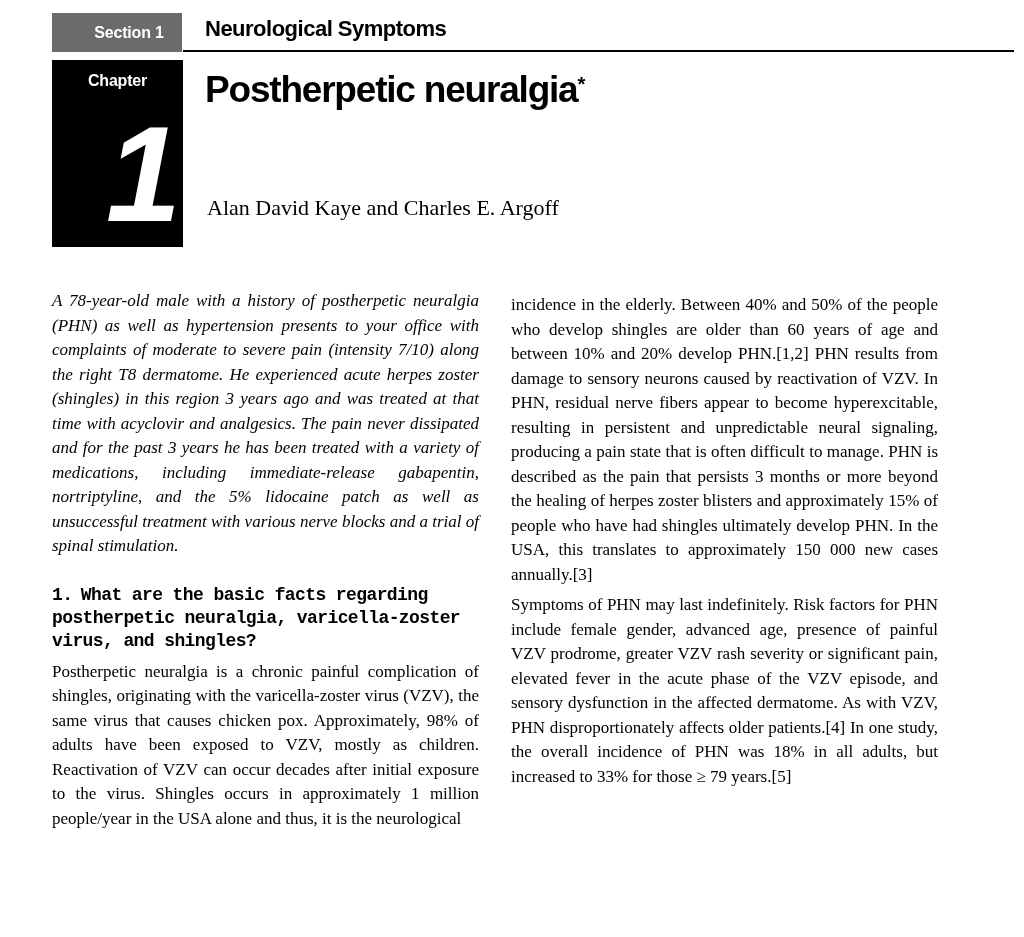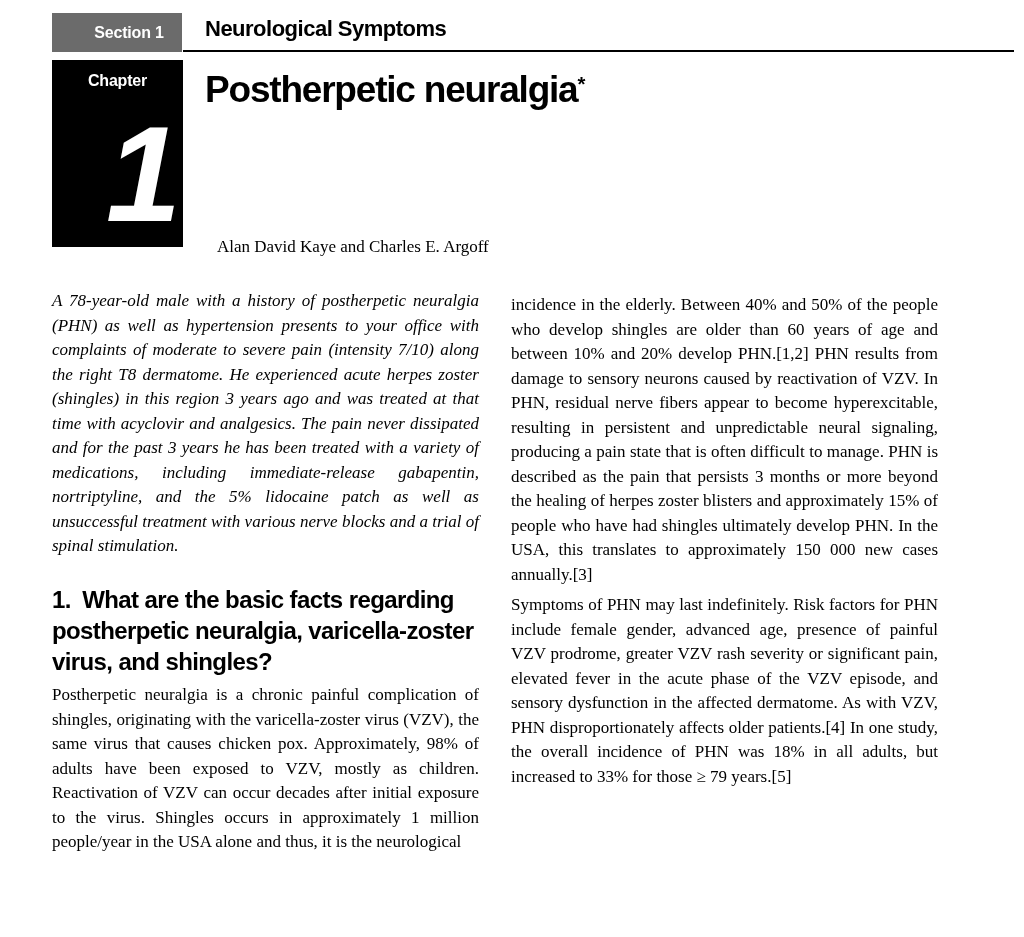--- a/index.html
+++ b/index.html
@@ -50,36 +50,36 @@
   }
   .chapter-title{
     position:absolute;left:205px;top:70px;
     font-family:"Liberation Sans", sans-serif;font-weight:bold;
     font-size:37px;letter-spacing:-1.2px;color:var(--text);line-height:1.1;
   }
   .chapter-title .asterisk{
     font-size:0.55em;vertical-align:0.55em;letter-spacing:0;
   }
   .authors{
-    position:absolute;left:217px;top:195px;
-    font-size:17px;color:var(--text);margin-top:42px;
+    position:absolute;left:207px;top:195px;
+    font-size:22px;color:var(--text);
   }
   
   .columns{position:absolute;left:52px;top:283px;width:886px;}
   .col{position:absolute;top:0;width:427px;}
   .col.left{left:0;}
   .col.right{left:459px;}
   h2.subhead{
     font-family:"Liberation Sans", sans-serif;font-weight:bold;
     font-size:25px;letter-spacing:-0.6px;line-height:1.15;
     color:var(--text);
   }
   h2.question{
-    font-family:Liberation Sans, sans-serif;font-weight:bold;
-    font-size:24px;letter-spacing:-0.6px;line-height:1.3;
+    font-family:Liberation Mono, monospace;font-weight:bold;
+    font-size:18px;letter-spacing:-0.6px;line-height:1.3;
     color:var(--text);white-space:pre-line;
     margin-top:25px;margin-bottom:1px;
   }
   .col p{
     font-size:17px;line-height:24.5px;text-align:justify;
     color:var(--text);margin-top:6px;
   }
   .col p.case-italic{font-style:italic;}
   .col.right p.first{margin-top:10px;}
 </style>

